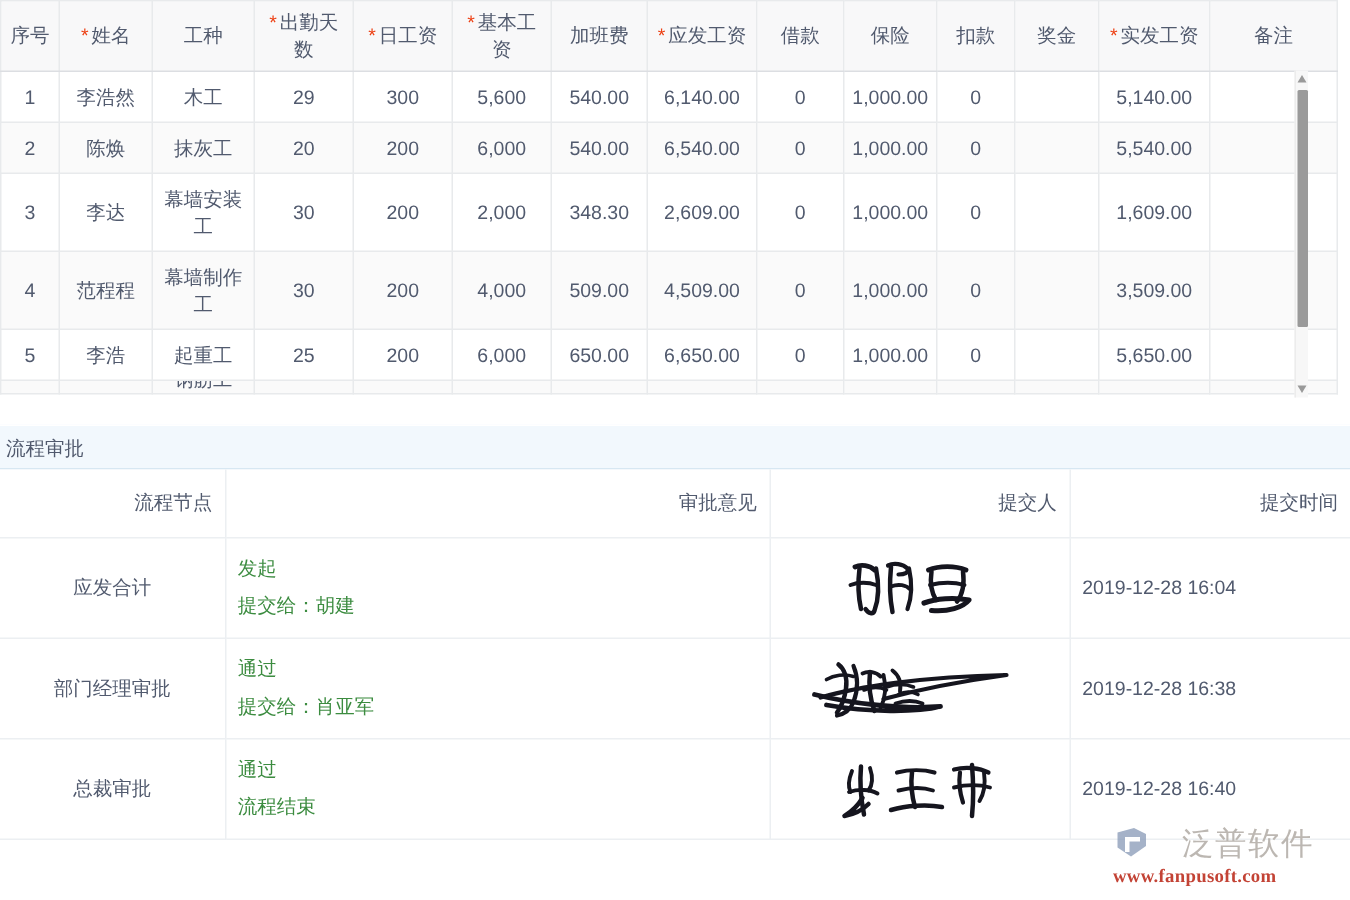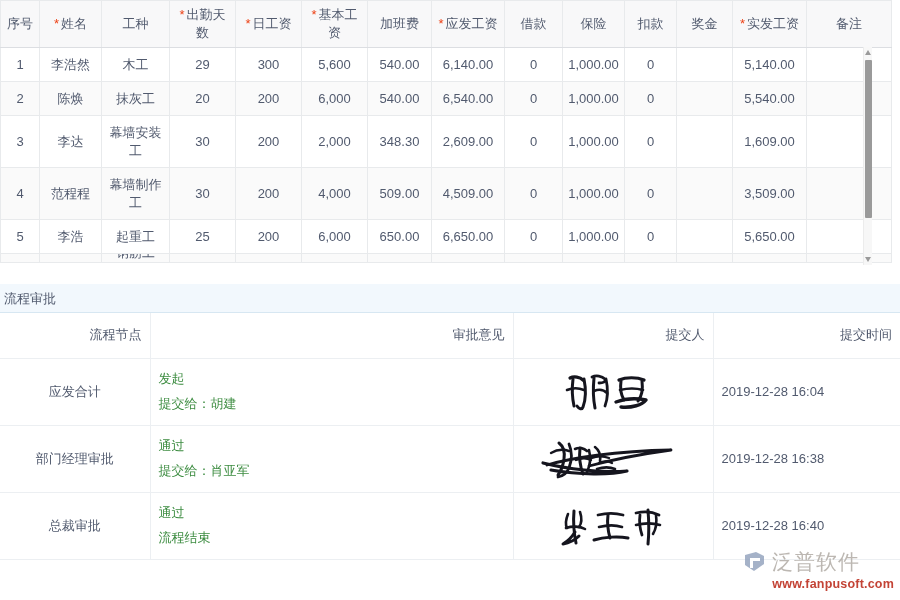--- a/index.html
+++ b/index.html
@@ -113,25 +113,25 @@
   .f-time { width: 187px; text-align: left; }
   .op-line { color: #3c8c40; line-height: 1.9; }
   .op-line.first { color: #3c8c40; }
   .sig { display: block; margin: 0 auto; }
 
   
   .watermark {
     position: absolute; right: 6px; bottom: 4px; width: 152px; height: 48px;
     pointer-events: none; opacity: .95;
   }
-  .wm-row { display: flex; align-items: center; gap: 4px; }
+  .wm-row { display: flex; align-items: center; gap: 20px; }
   .wm-text { font-size: 21px; color: #b9b4ae; letter-spacing: 1px;
              font-family: "DejaVu Sans", sans-serif; }
   .wm-url { font-size: 12.5px; color: #c0392b; letter-spacing: .2px;
-            font-family: Liberation Sans, sans-serif; font-weight: bold; margin-top: 1px; text-align: right; }
+            font-family: Liberation Serif, serif; font-weight: bold; margin-top: 1px; }
 </style>
 </head>
 <body>
 
 <div class="page">
 
   <div class="grid-wrap">
     <table class="grid">
       <colgroup>
         <col class="c-idx">

